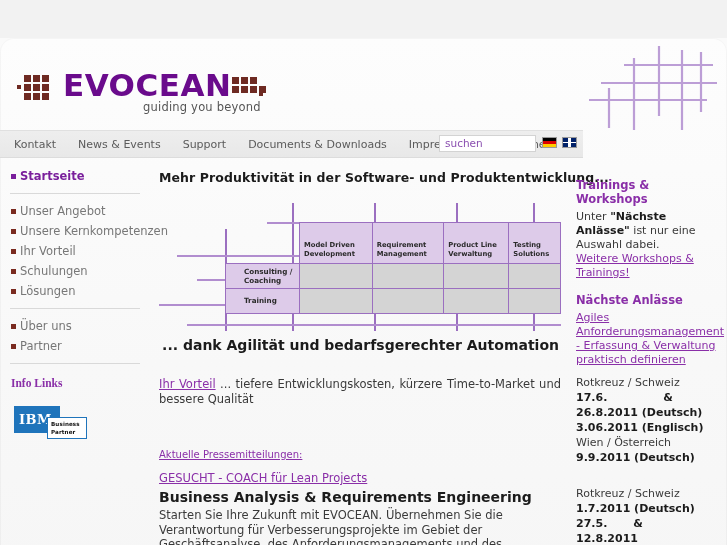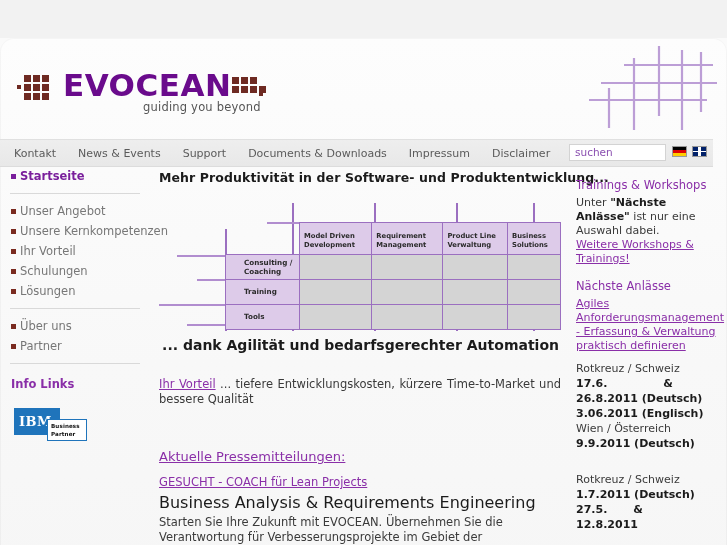--- a/index.html
+++ b/index.html
@@ -78,22 +78,22 @@
     left: 126px; top: 29px;
     font-size: 11.5px;
     color: #555;
     letter-spacing: .2px;
     white-space: nowrap;
   }
 
   
   #navbar {
     position: absolute;
-    left: 0; top: 101px;
-    width: 713px; height: 26px;
+    left: 0; top: 92px;
+    width: 583px; height: 26px;
     background: linear-gradient(180deg,#eeeeee 0%, #e8e8e8 100%);
     border-top: 1px solid #e0e0e0;
     border-bottom: 1px solid #dcdcdc;
   }
   #navlinks {
     position: absolute;
     left: 14px; top: 0;
     height: 26px;
     display: flex;
     align-items: center;
@@ -162,20 +162,21 @@
   .sb-rule {
     height: 1px;
     background: #d9d9d9;
     margin: 7px 10px 7px 10px;
   }
   #infolinks-title {
     padding: 6px 0 0 11px;
     font-size: 11.5px;
     font-weight: bold;
     color: #8a2fa8;
+    font-family: Liberation Serif, serif;
   }
   #ibm-logo {
     position: relative;
     margin: 17px 0 0 14px;
     width: 74px; height: 34px;
   }
   #ibm-box {
     position: absolute;
     left: 0; top: 0;
     width: 46px; height: 27px;
@@ -244,21 +245,21 @@
     padding: 0;
     vertical-align: top;
   }
   #matrix .corner { border: none; background: transparent; }
   #matrix .colhead {
     background: #ddcbe9;
     font-size: 6.8px;
     font-weight: bold;
     color: #2b2b2b;
     line-height: 8.5px;
-    padding: 9px 3px 4px 4px;
+    padding: 18px 3px 4px 4px;
     height: 18px;
   }
   #matrix .rowhead {
     background: #ddcbe9;
     font-size: 7.2px;
     font-weight: bold;
     color: #2b2b2b;
     line-height: 8.5px;
     padding: 4px 3px 3px 18px;
     width: 52px;
@@ -283,52 +284,52 @@
     color: #3a3a3a;
     line-height: 15px;
     text-align: justify;
   }
   #vorteil a, .plink {
     color: #8a2fa8;
     text-decoration: underline;
   }
   #press-head {
     margin-top: 42px;
-    font-size: 13px;
+    font-size: 10px;
   }
   #press-head a { color: #8a2fa8; text-decoration: underline; }
   #press-link {
     margin-top: 11px;
     font-size: 11.5px;
   }
   #press-link a { color: #8a2fa8; text-decoration: underline; }
   #press-title {
     margin-top: 4px;
-    font-size: 16px;
-    font-weight: normal;
+    font-size: 14px;
+    font-weight: bold;
     color: #1b1b1b;
   }
   #press-body {
     margin-top: 3px;
     font-size: 11.5px;
     color: #3a3a3a;
     line-height: 14.5px;
   }
 
   
   #rightcol {
     position: absolute;
     left: 576px; top: 140px;
     width: 145px;
     font-size: 11px;
     color: #444;
   }
   .r-head {
     font-size: 11.5px;
-    font-weight: normal;
+    font-weight: bold;
     color: #8a2fa8;
     margin-bottom: 4px;
   }
   .r-text { line-height: 14px; color: #3a3a3a; }
   .r-text b { color: #1b1b1b; }
   .r-link {
     display: block;
     color: #8a2fa8;
     text-decoration: underline;
     line-height: 14px;
@@ -479,38 +480,31 @@
       <div class="xline" style="left:0px;   top:101px; width:402px;"></div>
       <div class="xline" style="left:28px;  top:121px; width:374px;"></div>
 
       <table id="matrix">
         <tbody>
               <tr>
           <td class="corner"></td>
           <td class="colhead">Model Driven Development</td>
           <td class="colhead">Requirement Management</td>
           <td class="colhead">Product Line Verwaltung</td>
-          <td class="colhead">Business Solutions</td>
+          <td class="colhead">Testing Solutions</td>
         </tr>
         <tr>
           <td class="rowhead">Consulting / Coaching</td>
           <td class="cell"></td>
           <td class="cell"></td>
           <td class="cell"></td>
           <td class="cell"></td>
         </tr>
         <tr>
           <td class="rowhead">Training</td>
-          <td class="cell"></td>
-          <td class="cell"></td>
-          <td class="cell"></td>
-          <td class="cell"></td>
-        </tr>
-        <tr>
-          <td class="rowhead">Tools</td>
           <td class="cell"></td>
           <td class="cell"></td>
           <td class="cell"></td>
           <td class="cell"></td>
         </tr>
       </tbody>
           </table>
     </div>
 
     <div id="subline">... dank Agilität und bedarfsgerechter Automation</div>

